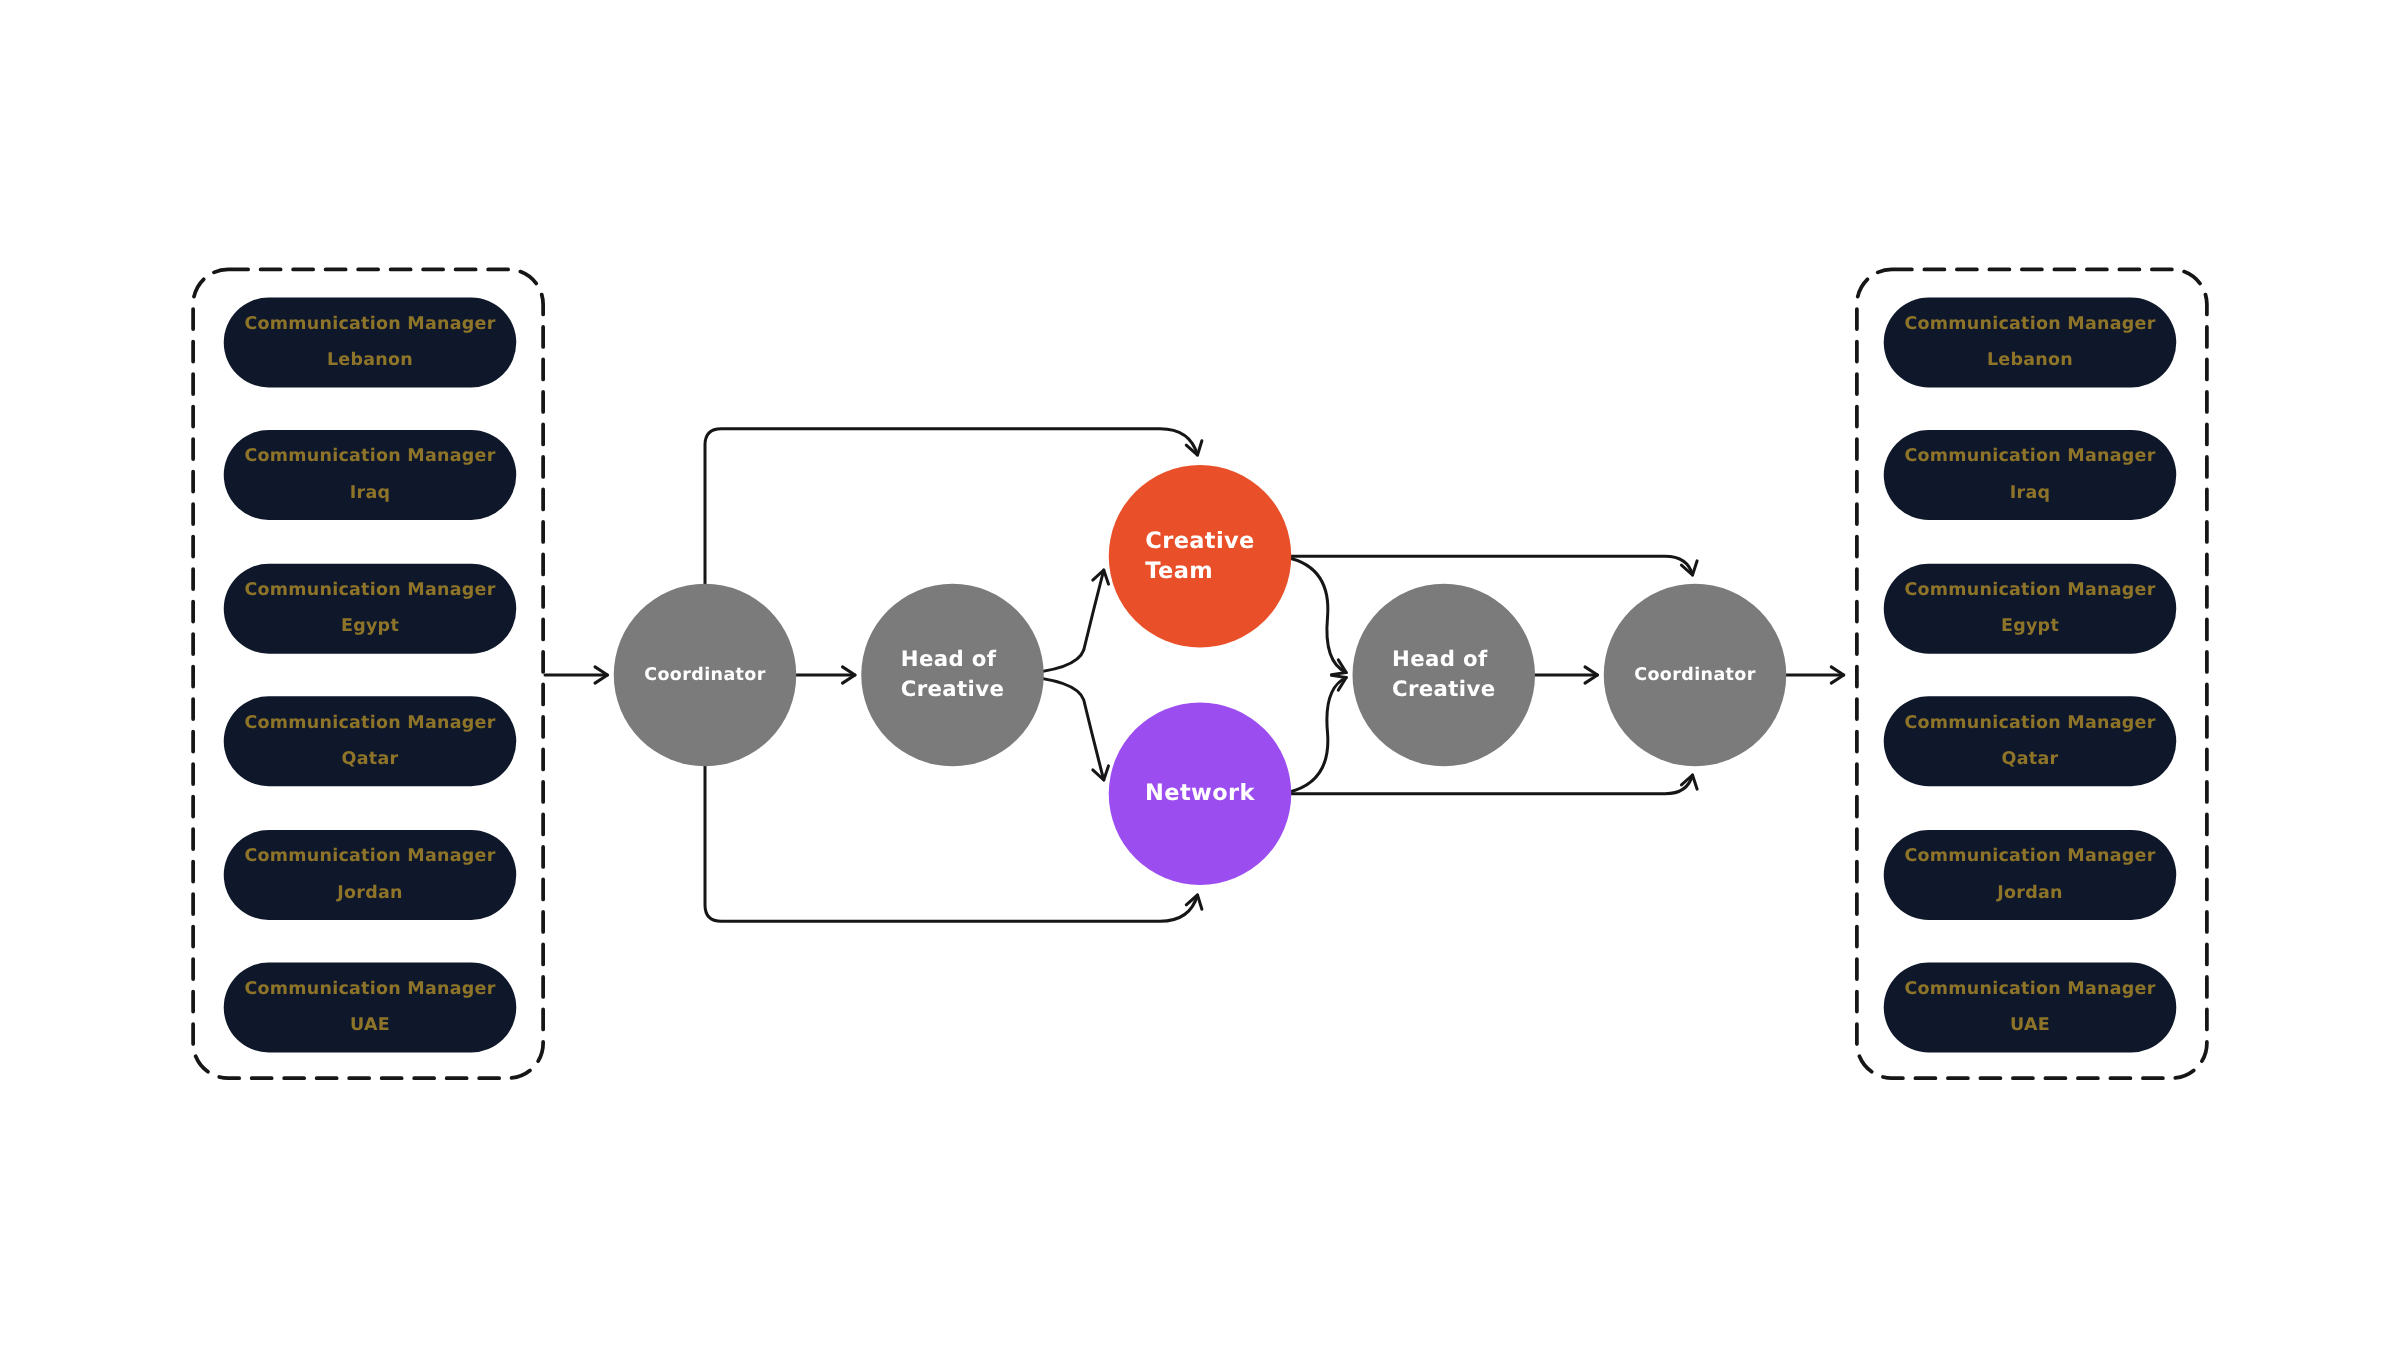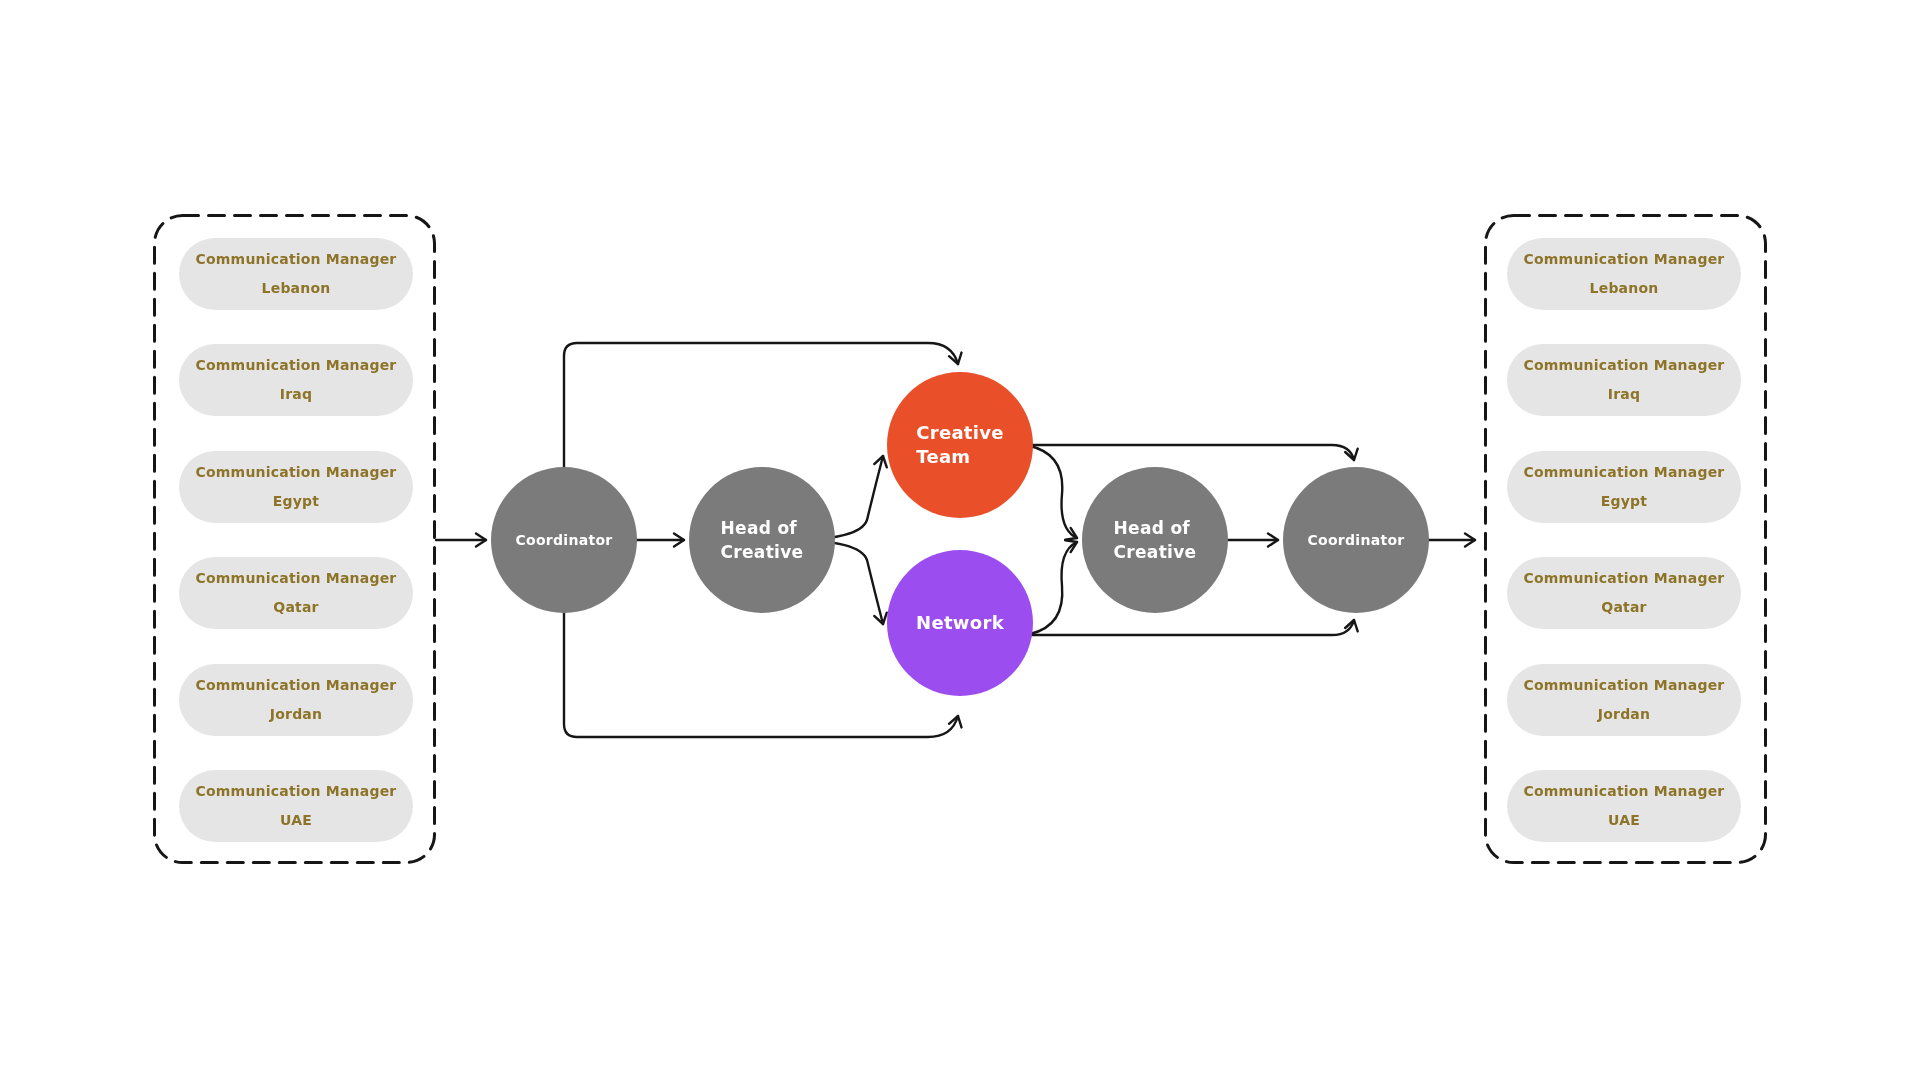--- a/index.html
+++ b/index.html
@@ -19,21 +19,21 @@
     position: absolute;
     left: 0; top: 0;
     width: 1920px; height: 1080px;
   }
   
   .pill {
     position: absolute;
     width: 234px;
     height: 72px;
     border-radius: 36px;
-    background: #e5e5e5;
+    background: #0f172a;
     color: #8D7428;
     font-weight: 700;
     font-size: 14px;
     letter-spacing: 0.2px;
     display: flex;
     flex-direction: column;
     align-items: center;
     justify-content: center;
     text-align: center;
     line-height: 29px;
@@ -64,21 +64,21 @@
     white-space: pre-line;
     line-height: 24px;
     letter-spacing: 0.3px;
   }
   .node-gray   { background: #7B7B7B; }
   .node-orange { background: #E9502A; }
   .node-purple { background: #9B4DF0; }
   .pos-c1 { left: 491px;  top: 467px; font-size: 14px; }
   .pos-h1 { left: 689px;  top: 467px; font-size: 17px; }
   .pos-ct { left: 887px;  top: 372px; font-size: 18px; }
-  .pos-nw { left: 887px;  top: 550px; font-size: 18px; }
+  .pos-nw { left: 887px;  top: 562px; font-size: 18px; }
   .pos-h2 { left: 1082px; top: 467px; font-size: 17px; }
   .pos-c2 { left: 1283px; top: 467px; font-size: 14px; }
 </style>
 </head>
 <body>
 
 <div class="stage">
 
   <svg class="connector-layer" width="1920" height="1080" viewBox="0 0 1920 1080" fill="none" xmlns="http://www.w3.org/2000/svg">
     <defs>

